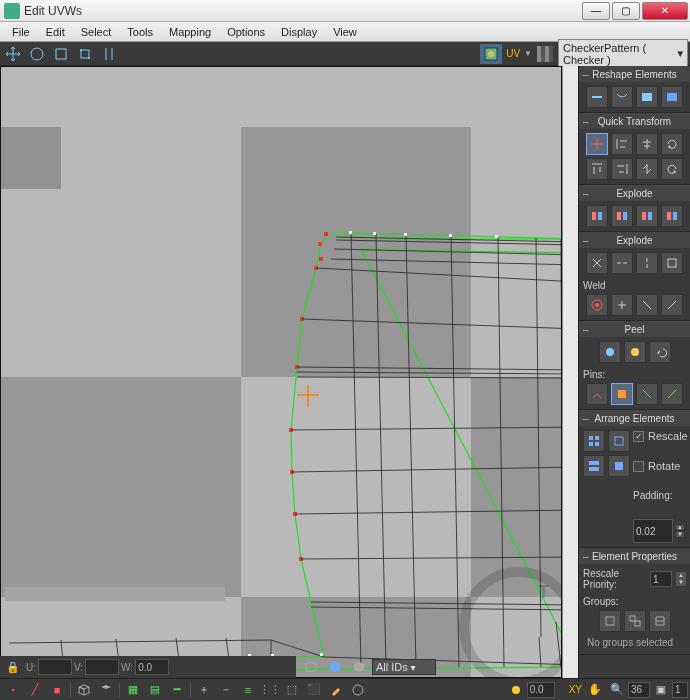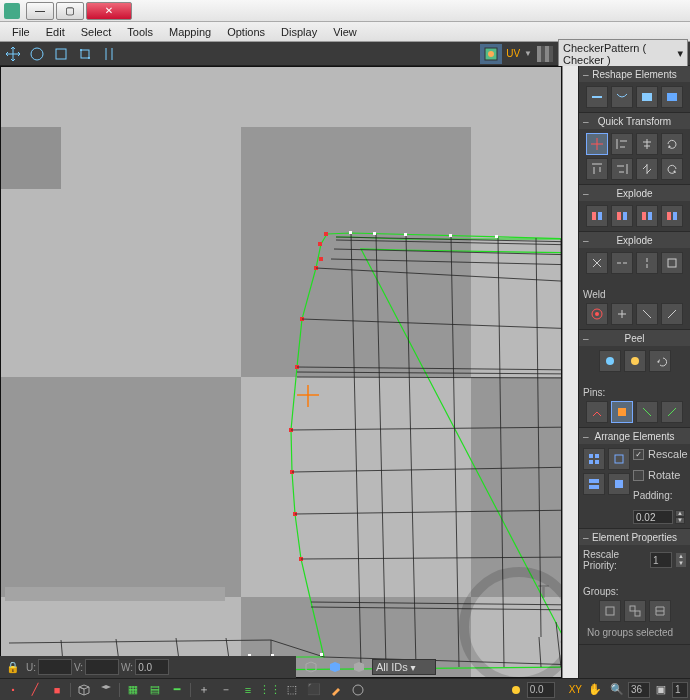--- a/index.html
+++ b/index.html
@@ -28,39 +28,40 @@
 .sb-input{width:34px;height:16px;background:#2a2a2a;border:1px solid #555;color:#bbb;font-size:10px;padding:0 2px}
 .sb-lbl{color:#999;font-size:10px;margin:0 2px}
 .sb-dd{background:#555;color:#ddd;font-size:10px;padding:1px 3px;border:1px solid #333;width:64px}
 .side{width:112px;background:#3a3a3a;display:flex;flex-direction:column;overflow-y:auto;border-left:1px solid #222}
 .panel{border-bottom:1px solid #2a2a2a}
 .panel-hdr{height:16px;background:#454545;color:#ddd;font-size:10px;display:flex;align-items:center;justify-content:center;position:relative;cursor:pointer}
 .panel-hdr::before{content:"–";position:absolute;left:4px;color:#bbb}
 .panel-body{padding:4px;display:flex;flex-wrap:wrap;gap:3px;justify-content:center}
 .p-btn{width:22px;height:22px;background:#505050;border:1px solid #333;display:flex;align-items:center;justify-content:center;color:#ccc;cursor:pointer}
 .p-btn.active{background:#5a6a7a;border-color:#7af}
-.sub-lbl{width:100%;font-size:10px;color:#ccc;text-align:left;margin-top:12px}
+.sub-lbl{width:100%;font-size:10px;color:#ccc;text-align:left;margin-top:3px}
 .chk-row{display:flex;align-items:center;gap:4px;width:100%;font-size:10px;color:#ccc}
 .chk{width:11px;height:11px;border:1px solid #777;background:#444}
 .chk.on::after{content:"✓";color:#ddd;font-size:8px;display:block;line-height:9px;text-align:center}
 .spin{display:flex;align-items:center;width:100%}
-.spin input{width:40px;height:14px;background:#2a2a2a;border:1px solid #555;color:#ccc;font-size:10px;padding:0 2px}
+.spin input{width:40px;height:24px;background:#2a2a2a;border:1px solid #555;color:#ccc;font-size:10px;padding:0 2px}
 .spin .arrows{display:flex;flex-direction:column;margin-left:2px}
 .spin .arrows span{width:10px;height:7px;background:#555;border:1px solid #333;font-size:6px;line-height:5px;text-align:center;color:#ccc}
 .info-txt{font-size:10px;color:#aaa;padding:2px 4px}
 svg.vp{position:absolute;inset:0;width:100%;height:100%}
 .scrollbar-v{width:16px;background:#e8e8e8;border-left:1px solid #888}
 .watermark{position:absolute;right:-18px;bottom:-10px;width:120px;height:120px;border:10px solid rgba(0,0,0,.15);border-radius:50%;pointer-events:none}
 .watermark span{position:absolute;color:rgba(0,0,0,.18);font-size:18px;font-weight:bold}
 </style>
 </head>
 <body>
 
 <div class="win-titlebar">
   <div class="win-icon"></div>
+  <div class="win-title">Edit UVWs</div>
   <div class="win-btns">
     <div class="win-btn">—</div>
     <div class="win-btn">▢</div>
     <div class="win-btn close">✕</div>
   </div>
 </div>
 
 <div class="menubar">
   <div class="menu-item">File</div>
   <div class="menu-item">Edit</div>
@@ -445,21 +446,21 @@
                 <svg width="14" height="14">
                   <rect x="3" y="3" width="8" height="8" stroke="#7af" fill="none"></rect>
                 </svg>
               </div>
             <div class="p-btn">
                 <svg width="14" height="14">
                   <rect x="3" y="3" width="8" height="8" fill="#7af"></rect>
                 </svg>
               </div>
           </div>
-          <div style="flex:1;display:flex;flex-direction:column;gap:9px">
+          <div style="flex:1;display:flex;flex-direction:column;gap:18px">
             <div class="chk-row">
                 <div class="chk on"></div>
                 <span>Rescale</span>
               </div>
             <div class="chk-row">
                 <div class="chk"></div>
                 <span>Rotate</span>
               </div>
             <div style="font-size:10px;color:#ccc">Padding:</div>
             <div class="spin">

